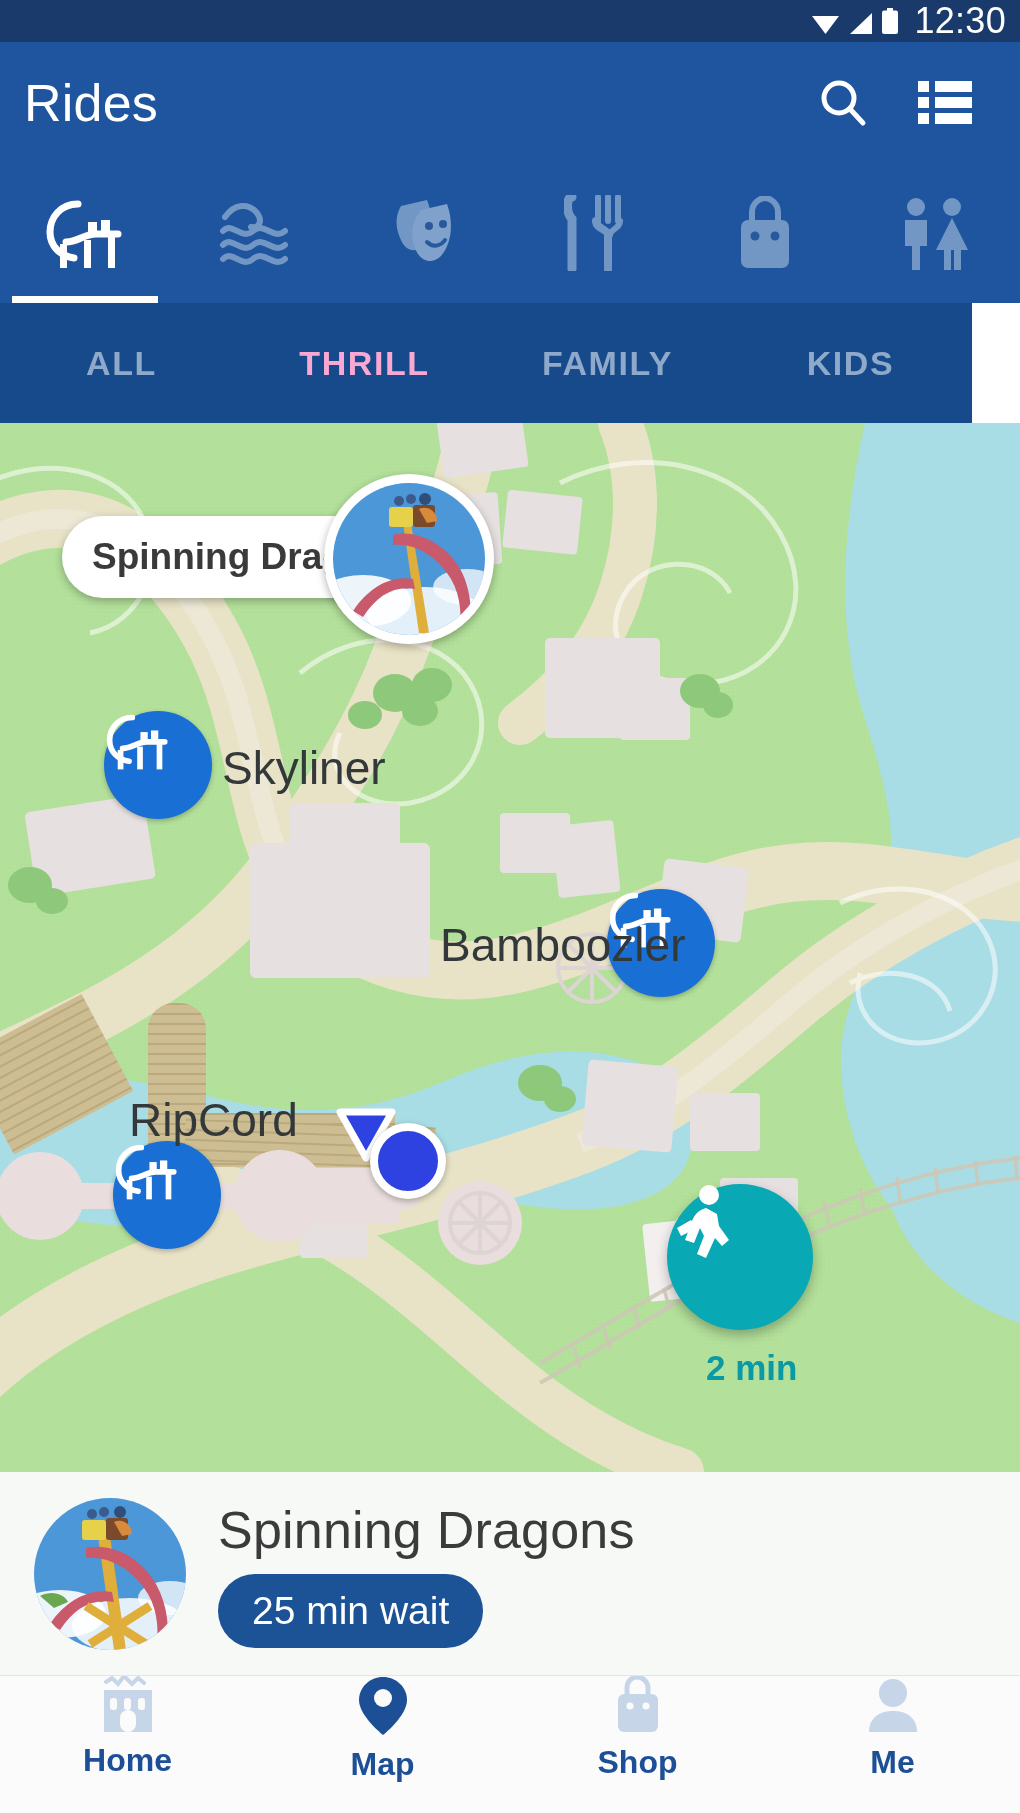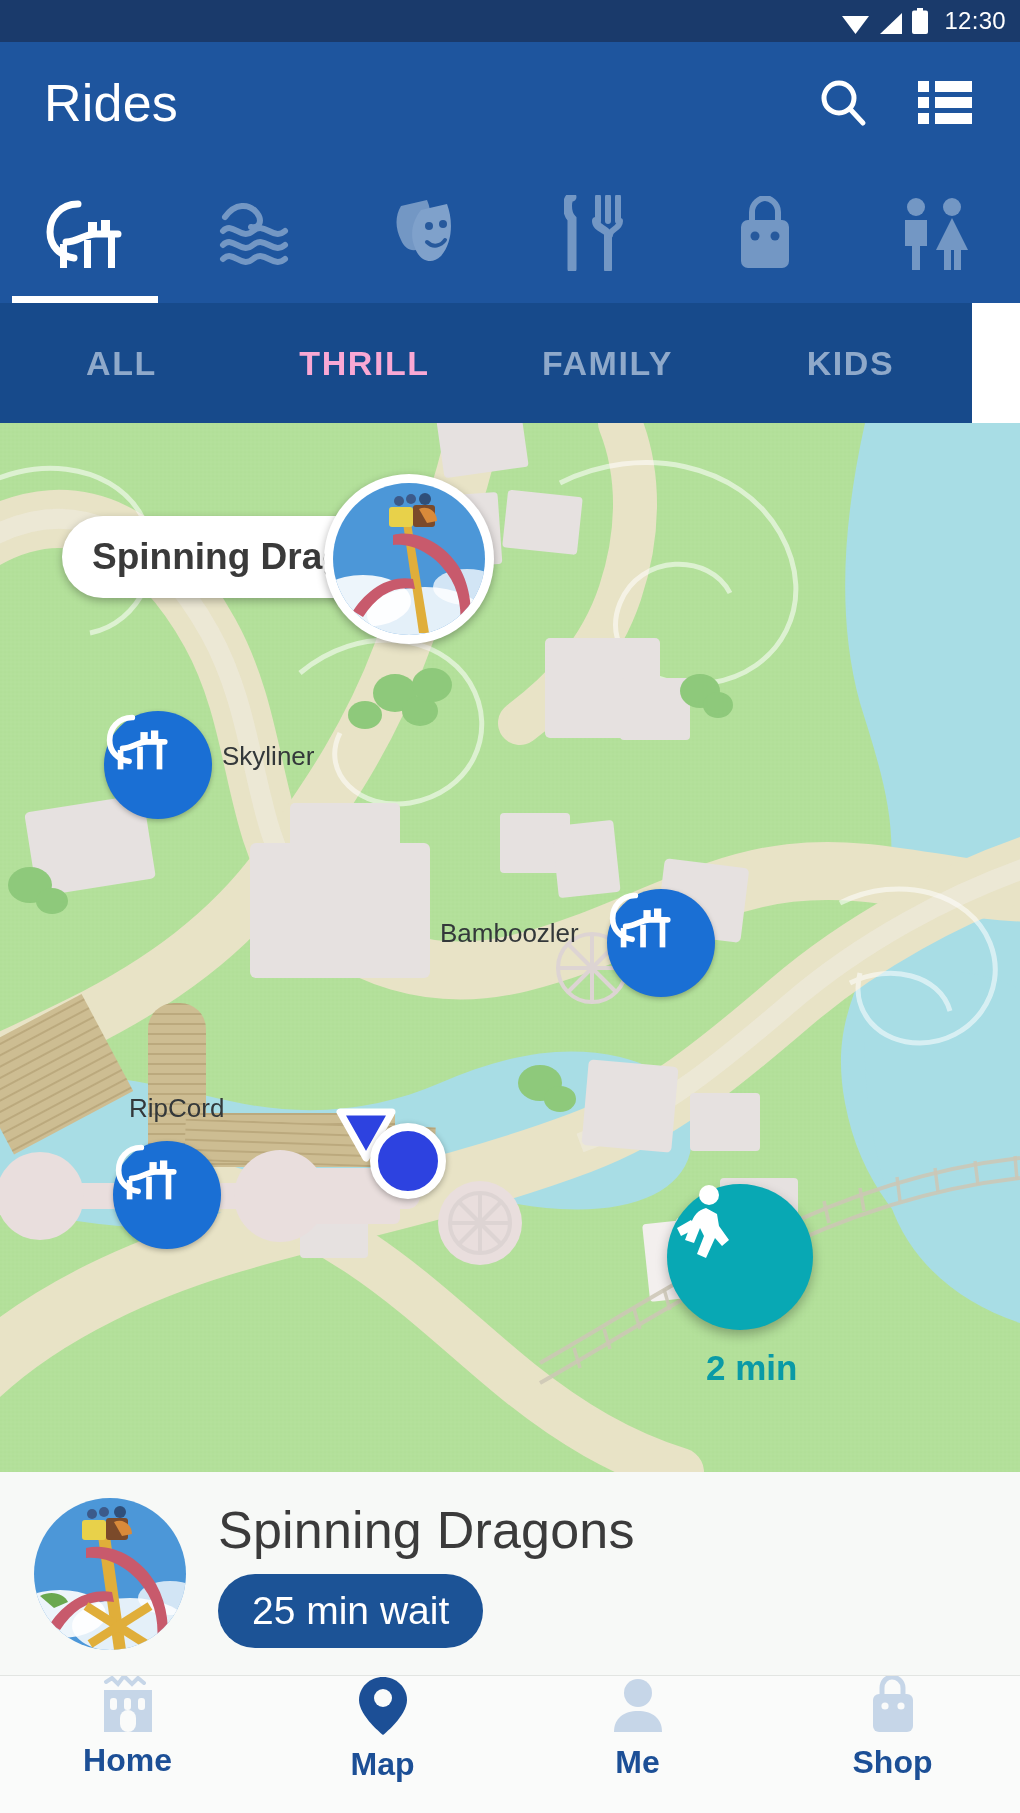--- a/index.html
+++ b/index.html
@@ -14,29 +14,29 @@
   
   .statusbar{
     position:absolute; top:0; left:0; width:1020px; height:42px;
     background:#1a3a6b; display:flex; align-items:center; justify-content:flex-end;
     padding-right:14px; gap:10px;
   }
   .sb-icons{ display:flex; align-items:flex-end; gap:9px; height:26px; }
   .ic-wifi{ width:27px; height:22px; }
   .ic-sig{ width:25px; height:22px; }
   .ic-bat{ width:16px; height:26px; }
-  .sb-time{ color:#fff; font-size:24px; letter-spacing:0.3px; margin-left:6px; line-height:1;text-align:center; }
+  .sb-time{ color:#fff; font-size:36px; letter-spacing:0.3px; margin-left:6px; line-height:1;text-align:center; }
 
   
   .appbar{
     position:absolute; top:42px; left:0; width:1020px; height:121px;
     background:#1e559e; display:flex; align-items:center;
   }
   .appbar-title{
-    color:#ffffff; font-size:52px; font-weight:400; margin-left:44px; letter-spacing:0.2px;
+    color:#ffffff; font-size:52px; font-weight:400; margin-left:24px; letter-spacing:0.2px;
   }
   .appbar-actions{ margin-left:auto; display:flex; align-items:center; gap:44px; margin-right:46px; }
   .act-btn{ width:58px; height:58px; display:flex; align-items:center; justify-content:center; cursor:pointer; }
 
   
   .cattabs{
     position:absolute; top:163px; left:0; width:1020px; height:140px;
     background:#1e559e; display:flex;
   }
   .cattab{
@@ -71,21 +71,21 @@
   .marker{
     position:absolute; border-radius:50%;
     display:flex; align-items:center; justify-content:center;
     cursor:pointer;
   }
   .marker-blue{
     width:108px; height:108px; background:#1a6fd4;
     box-shadow:0 2px 5px rgba(0,0,0,0.25);
   }
   .marker-label{
-    position:absolute; font-size:26px; color:#33383a;
+    position:absolute; font-size:46px; color:#33383a;
     white-space:nowrap; pointer-events:none;
   }
   .photo-marker{
     position:absolute; width:170px; height:170px; border-radius:50%;
     background:#fff; padding:9px; box-shadow:0 3px 8px rgba(0,0,0,0.3);
     cursor:pointer;
   }
   .photo-marker .inner{
     width:100%; height:100%; border-radius:50%; overflow:hidden; position:relative;
   }
@@ -535,31 +535,31 @@
     <div class="navitem">
       <svg width="54" height="60" viewBox="0 0 54 60">
         <path d="M27 1 C14 1 3 11 3 24 C3 40 27 59 27 59 C27 59 51 40 51 24 C51 11 40 1 27 1 Z" fill="#1c4f96"></path>
         <circle cx="27" cy="22" r="9" fill="#fafbfa"></circle>
       </svg>
       <span class="navlabel">Map</span>
     </div>
 
     <div class="navitem inactive">
       <svg width="56" height="58" viewBox="0 0 56 58">
-        <circle cx="28" cy="17" r="14" fill="#9db8da"></circle>
-        <path d="M4 56 C4 42 14 35 28 35 C42 35 52 42 52 56 Z" fill="#9db8da"></path>
-      </svg>
-      <span class="navlabel">Me</span>
-    </div>
-
-    <div class="navitem inactive">
-      <svg width="56" height="58" viewBox="0 0 56 58">
         <path d="M17 18 L17 12 C17 5 22 1 27 1 C32 1 38 5 38 12 L38 18" fill="none" stroke="#9db8da" stroke-width="5"></path>
         <rect x="8" y="18" width="40" height="38" rx="6" fill="#9db8da"></rect>
         <circle cx="20" cy="30" r="3.6" fill="#fafbfa"></circle>
         <circle cx="36" cy="30" r="3.6" fill="#fafbfa"></circle>
       </svg>
       <span class="navlabel">Shop</span>
     </div>
 
+    <div class="navitem inactive">
+      <svg width="56" height="58" viewBox="0 0 56 58">
+        <circle cx="28" cy="17" r="14" fill="#9db8da"></circle>
+        <path d="M4 56 C4 42 14 35 28 35 C42 35 52 42 52 56 Z" fill="#9db8da"></path>
+      </svg>
+      <span class="navlabel">Me</span>
+    </div>
+
   </div>
 
 </div>
 
 </body></html>

